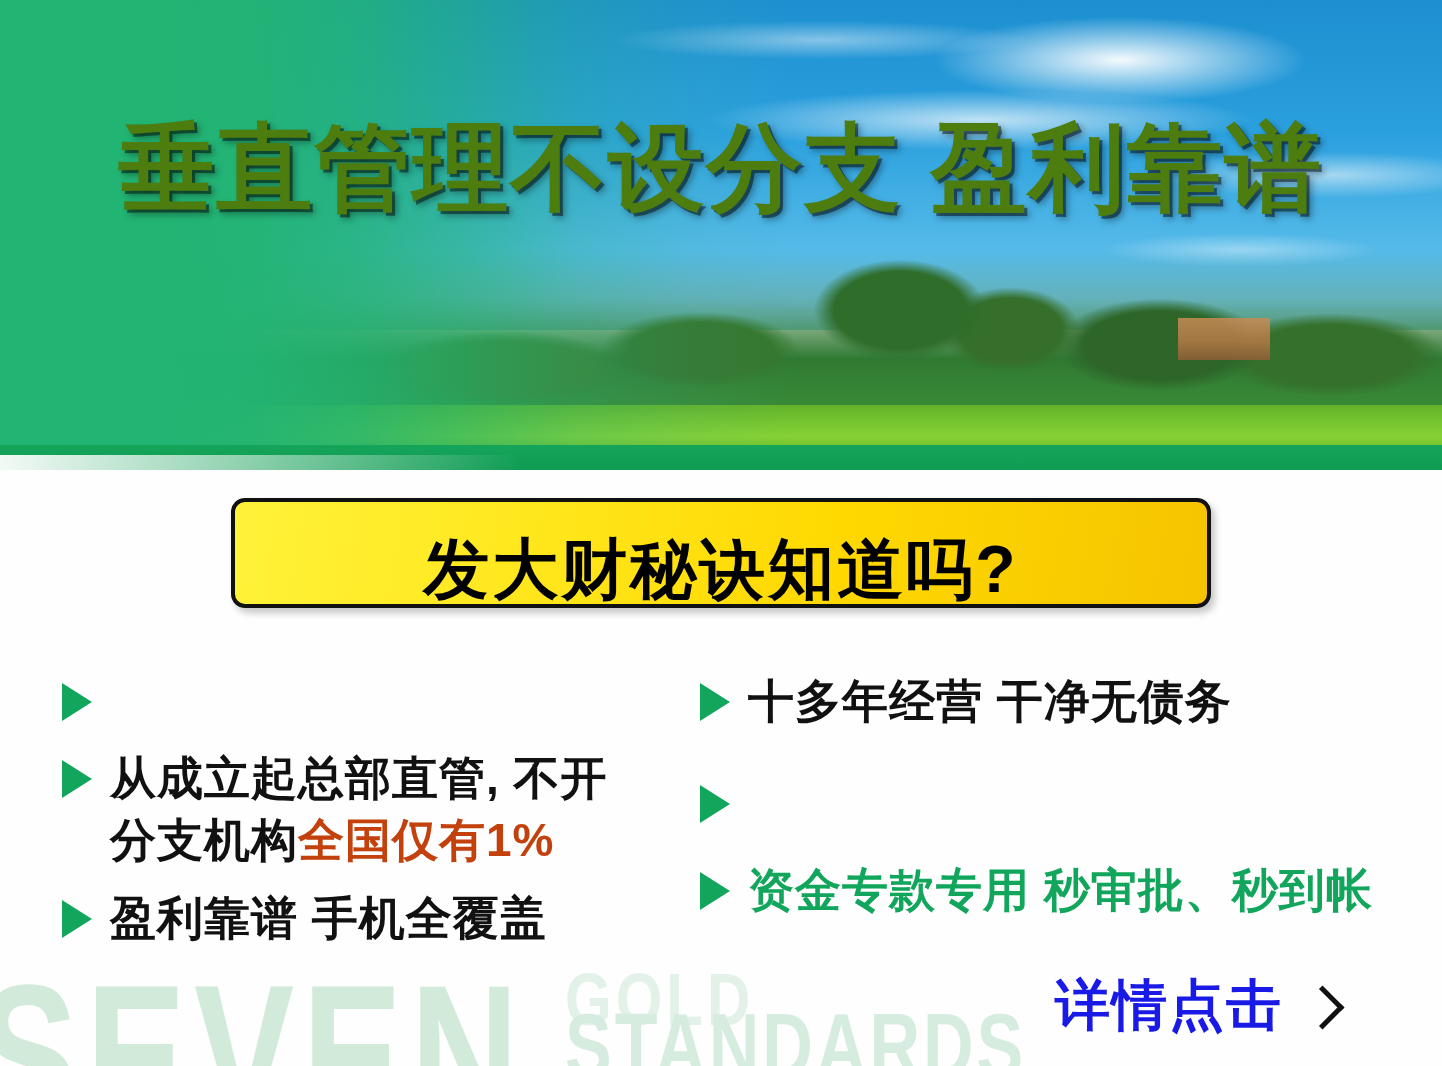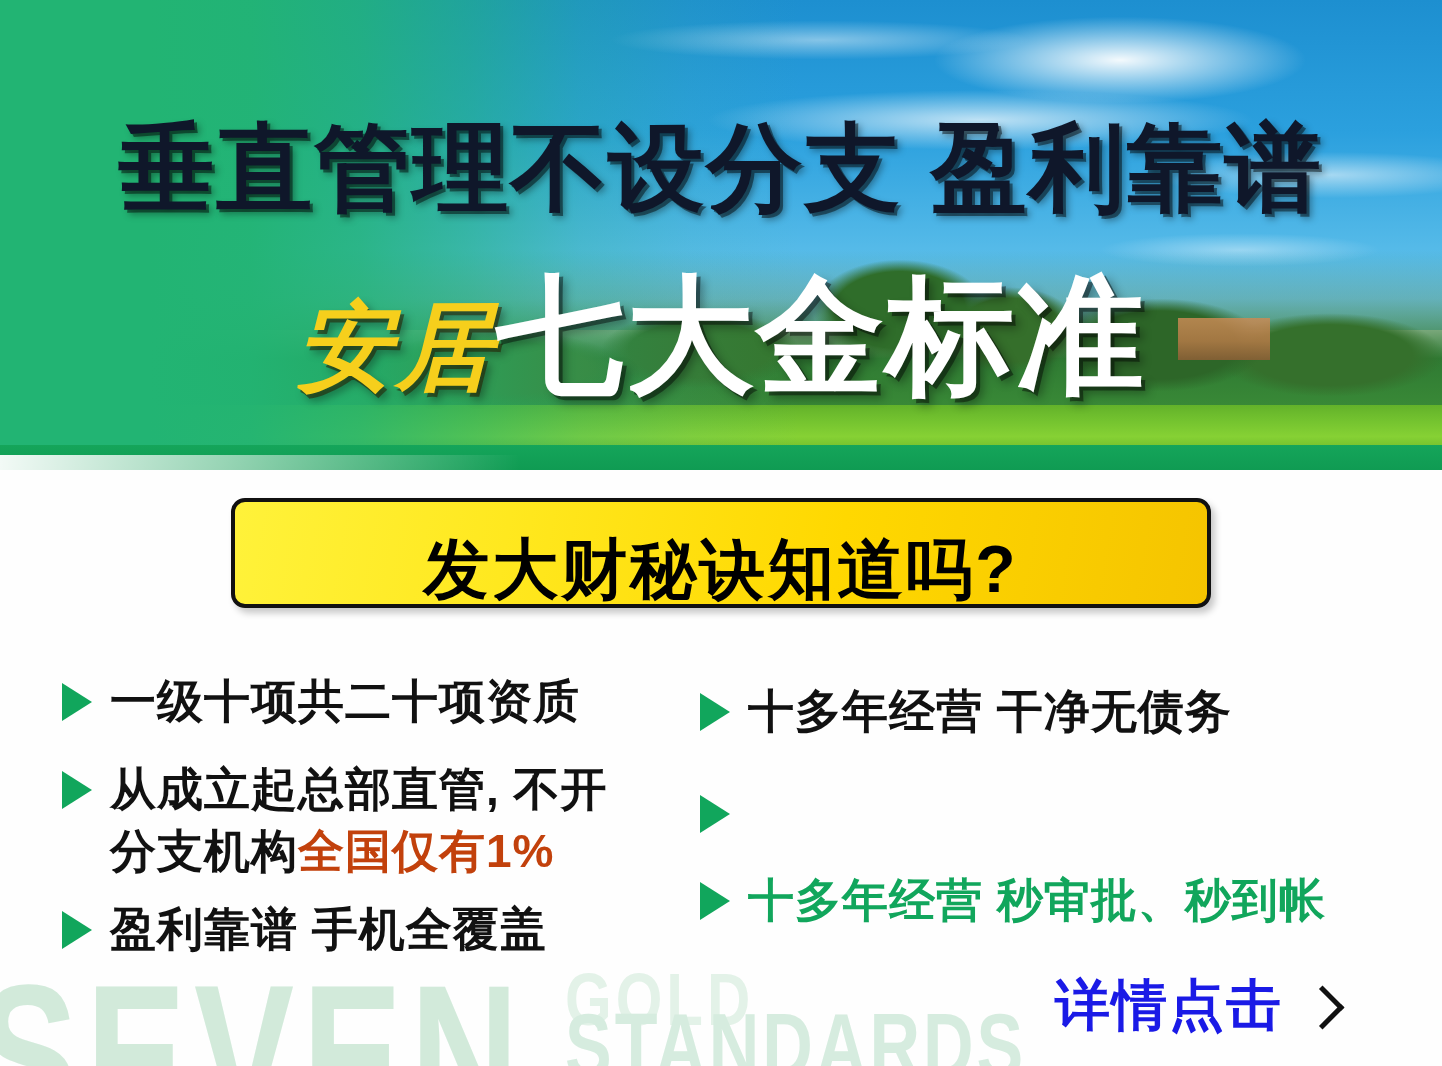--- a/index.html
+++ b/index.html
@@ -101,21 +101,21 @@
 
   
   .headline1 {
     position: absolute;
     left: 0; top: 113px;
     width: 1441px;
     text-align: center;
     font-size: 96px;
     line-height: 110px;
     font-weight: bold;
-    color: #0f172a;
+    color: #4d7c0f;
     letter-spacing: 2px;
     white-space: nowrap;
     text-shadow:
       3px 3px 0 rgba(0,0,0,.45),
       5px 5px 7px rgba(0,0,0,.35);
   }
   .headline2 {
     position: absolute;
     left: 0; top: 272px;
     width: 1442px;
@@ -219,21 +219,20 @@
   
   .col-left {
     position: absolute;
     left: 62px; top: 670px;
     width: 640px;
   }
   .col-right {
     position: absolute;
     left: 700px; top: 670px;
     width: 720px;
-    margin-top: 10px;
   }
   .bullet {
     display: flex;
     align-items: flex-start;
     margin-bottom: 28px;
   }
   .tri {
     width: 0; height: 0;
     border-left: 30px solid #11a65c;
     border-top: 19px solid transparent;
@@ -295,42 +294,36 @@
     <div class="hero-sky"></div>
     <div class="hero-trees"></div>
     <div class="hero-house"></div>
     <div class="hero-grass"></div>
     <div class="hero-greenwash"></div>
     <div class="hero-strip"></div>
     <div class="hero-bottomfade"></div>
 
     <div class="headline1">垂直管理不设分支 盈利靠谱</div>
 
-    <div class="headline2">
-      <span class="anju">安居</span><span class="main">七大金标准</span>
-    </div>
   </div>
 
   <div class="lower"></div>
 
   <div class="watermark-seven">SEVEN</div>
   <div class="watermark-gold">GOLD</div>
   <div class="watermark-standards">STANDARDS</div>
 
   <div class="qbox">
     <div class="qbox-text">发大财秘诀知道吗?</div>
   </div>
 
   <div class="col-left">
 
     <div class="bullet">
       <span class="tri"></span>
-      <span class="bl-text">
-        <span class="bl-line">一级十项共二十项资质</span>
-      </span>
     </div>
 
     <div class="bullet">
       <span class="tri"></span>
       <span class="bl-text">
         <span class="bl-line">从成立起总部直管, 不开</span>
         <span class="bl-line"><span>分支机构</span><span class="hl-green">全国仅有1%</span></span>
       </span>
     </div>
 
@@ -352,21 +345,21 @@
       </span>
     </div>
 
     <div class="bullet">
       <span class="tri"></span>
     </div>
 
     <div class="bullet">
       <span class="tri"></span>
       <span class="bl-text green">
-        <span class="bl-line">十多年经营  秒审批、秒到帐</span>
+        <span class="bl-line">资金专款专用  秒审批、秒到帐</span>
       </span>
     </div>
 
   </div>
 
   <div class="cta">
     <span class="cta-text">详情点击</span>
     <span class="cta-chevron"></span>
   </div>
 

